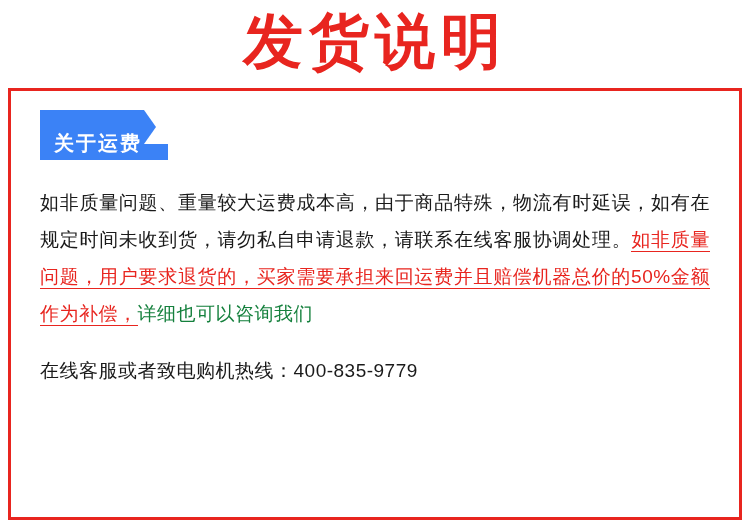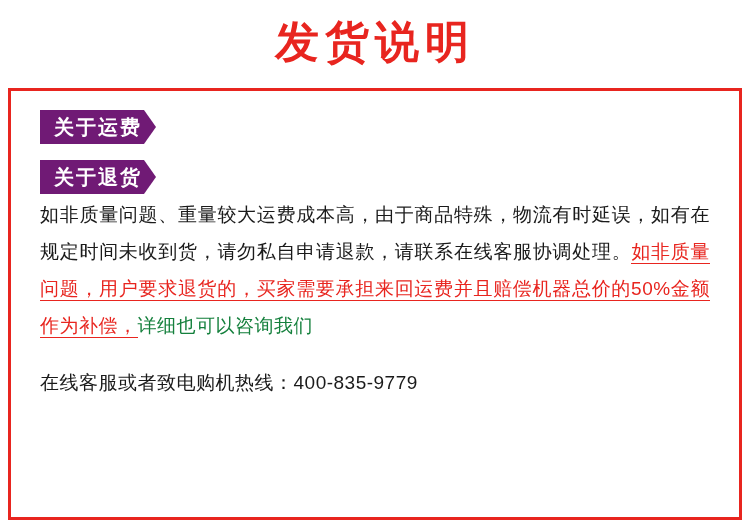--- a/index.html
+++ b/index.html
@@ -29,46 +29,46 @@
     height: 432px;
     border: 3px solid #e8251f;
     box-sizing: border-box;
   }
   .title {
     position: absolute;
     left: 0;
     top: 12px;
     width: 750px;
     text-align: center;
-    font-size: 44px;
+    font-size: 60px;
     font-weight: bold;
     color: #e8251f;
     letter-spacing: 6px;
     line-height: 60px;
     font-family: "Liberation Sans", sans-serif;
   }
   .content {
     position: absolute;
     left: 40px;
     top: 110px;
     width: 670px;
   }
   
   .tag {
     display: inline-block;
     position: relative;
-    background: #701a75;
+    background: #3b82f6;
     color: #ffffff;
     font-size: 20px;
     font-weight: bold;
     line-height: 34px;
     height: 34px;
-    padding: 0 26px 0 14px;
+    padding: 16px 26px 0 14px;
     letter-spacing: 2px;
-    margin-bottom: 2px;
+    margin-bottom: 10px;
   }
   .tag::after {
     content: "";
     position: absolute;
     right: 0;
     top: 0;
     width: 0;
     height: 0;
     border-top: 17px solid #ffffff;
     border-bottom: 17px solid #ffffff;
@@ -110,21 +110,20 @@
 
   <div class="frame"></div>
 
   <div class="content">
 
     <div class="section">
       <div class="tag">关于运费</div>
     </div>
 
     <div class="section">
-      <div class="tag">关于退货</div>
       <div class="para">
         <span>如非质量问题、重量较大运费成本高，由于商品特殊，物流有时延误，如有在规定时间未收到货，请勿私自申请退款，请联系在线客服协调处理。</span><span class="hl-underline">如非质量问题，用户要求退货的，买家需要承担来回运费并且赔偿机器总价的50%金额作为补偿，</span><span class="tail">详细也可以咨询我们</span>
       </div>
       <div class="lastline">在线客服或者致电购机热线：400-835-9779</div>
     </div>
 
   </div>
 </div>
 
 </body></html>

